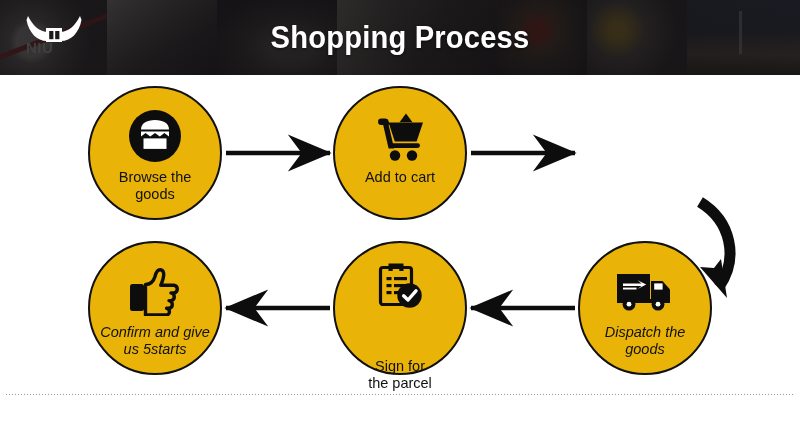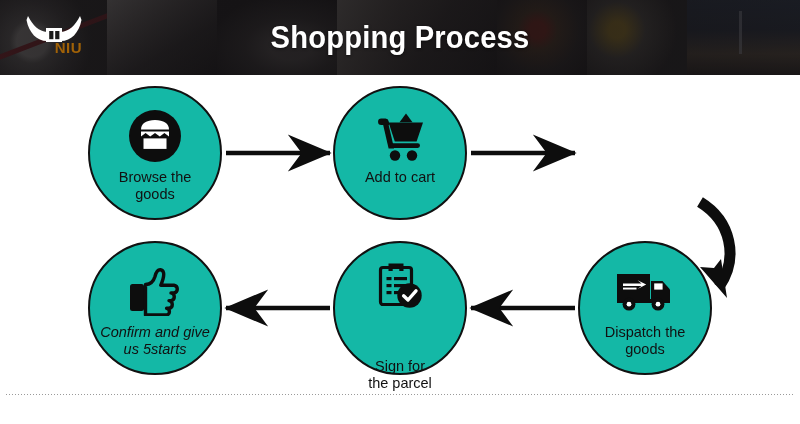--- a/index.html
+++ b/index.html
@@ -100,22 +100,22 @@
     width: 56px;
     height: 48px;
     z-index: 4;
   }
   #logo svg { display: block; }
   .logo-word {
     position: absolute;
     left: 0;
     top: 26px;
     width: 56px;
-    text-align: right;
-    color: #a16207;
+    text-align: left;
+    color: #404040;
     font-family: "Liberation Sans", sans-serif;
     font-weight: 700;
     font-size: 15px;
     letter-spacing: 0.5px;
     line-height: 1;
   }
 
   
   #banner-title {
     position: absolute;
@@ -149,21 +149,21 @@
     left: 0;
     top: 0;
   }
 
   .node {
     position: absolute;
     width: 134px;
     height: 134px;
     border-radius: 50%;
     border: 2.5px solid #111111;
-    background: #14b8a6;
+    background: #eab308;
     box-sizing: border-box;
     display: flex;
     flex-direction: column;
     align-items: center;
     justify-content: flex-start;
     z-index: 3;
   }
   .node-icon {
     height: 62px;
     margin-top: 17px;
@@ -180,21 +180,21 @@
     font-family: "Liberation Sans", sans-serif;
     font-size: 14.5px;
     line-height: 1.17;
     white-space: pre-line;
   }
 
   
   #node-0 { left: 88px;  top: 11px;  }
   #node-1 { left: 333px; top: 11px;  }
   #node-2 { left: 578px; top: 11px;  }
-  #node-3 { left: 578px; top: 166px; }
+  #node-3 { left: 578px; top: 166px; font-style: italic; }
   #node-4 { left: 333px; top: 166px; gap: 44px; }
   #node-5 { left: 88px;  top: 166px; font-style: italic; }
 
   
   #divider {
     position: absolute;
     left: 6px;
     top: 394px;
     width: 788px;
     height: 1px;

